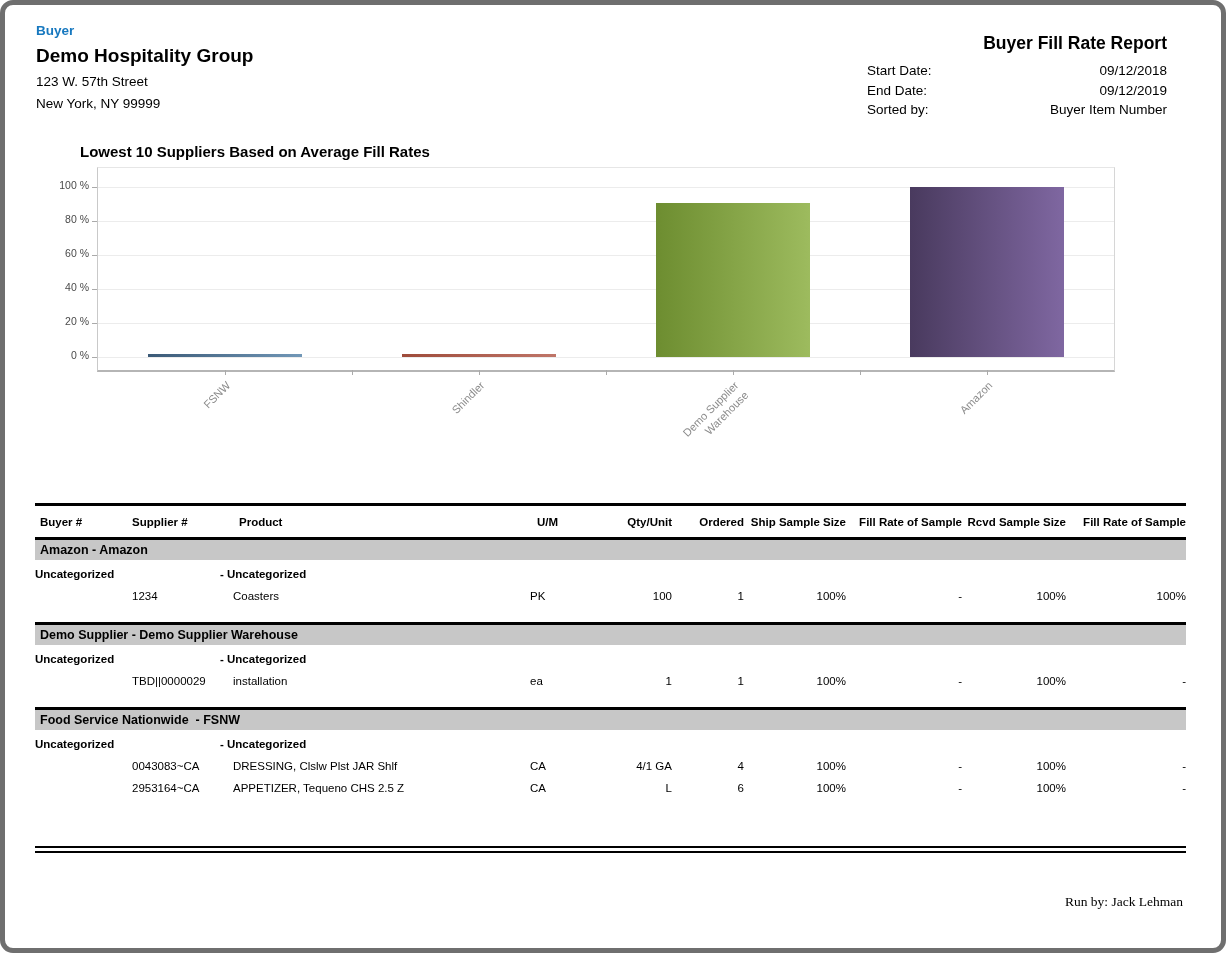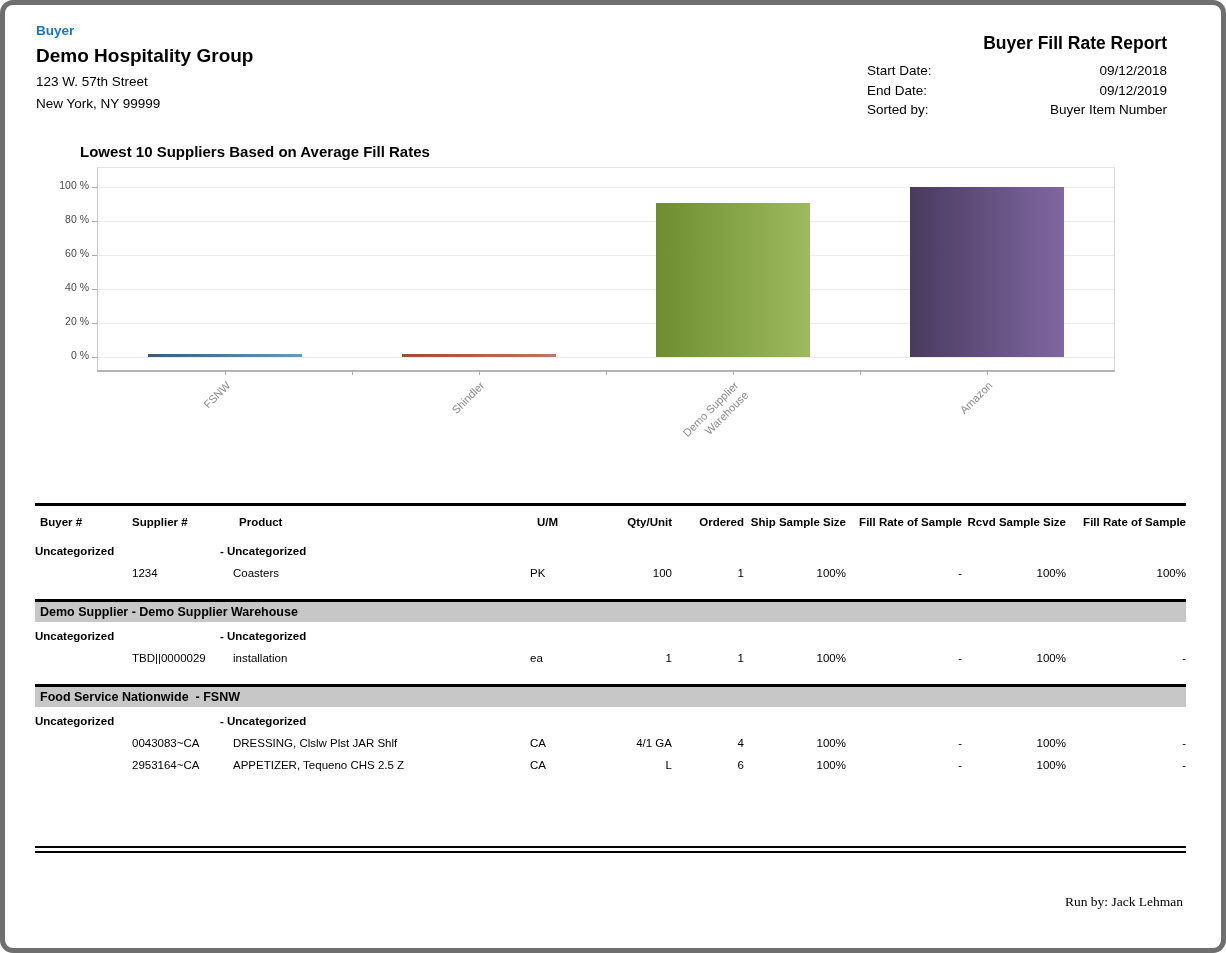--- a/index.html
+++ b/index.html
@@ -163,20 +163,23 @@
             <th class="c3 ta-l">U/M</th>
             <th class="c4 ta-r">Qty/Unit</th>
             <th class="c5 ta-r">Ordered</th>
             <th class="c6 ta-r">Ship Sample Size</th>
             <th class="c7 ta-r">Fill Rate of Sample</th>
             <th class="c8 ta-r">Rcvd Sample Size</th>
             <th class="c9 ta-r">Fill Rate of Sample</th>
           </tr>
         </thead>
         <tbody>
+          <tr class="band">
+            <td colspan="10">Amazon - Amazon</td>
+          </tr>
           <tr class="cat">
             <td class="c0 ta-l">Uncategorized</td>
             <td class="ta-l"></td>
             <td class="c2 ta-l">- Uncategorized</td>
             <td colspan="7"></td>
           </tr>
           <tr class="item">
             <td class="c0 ta-l"></td>
             <td class="c1 ta-l">1234</td>
             <td class="c2 ta-l">Coasters</td>

